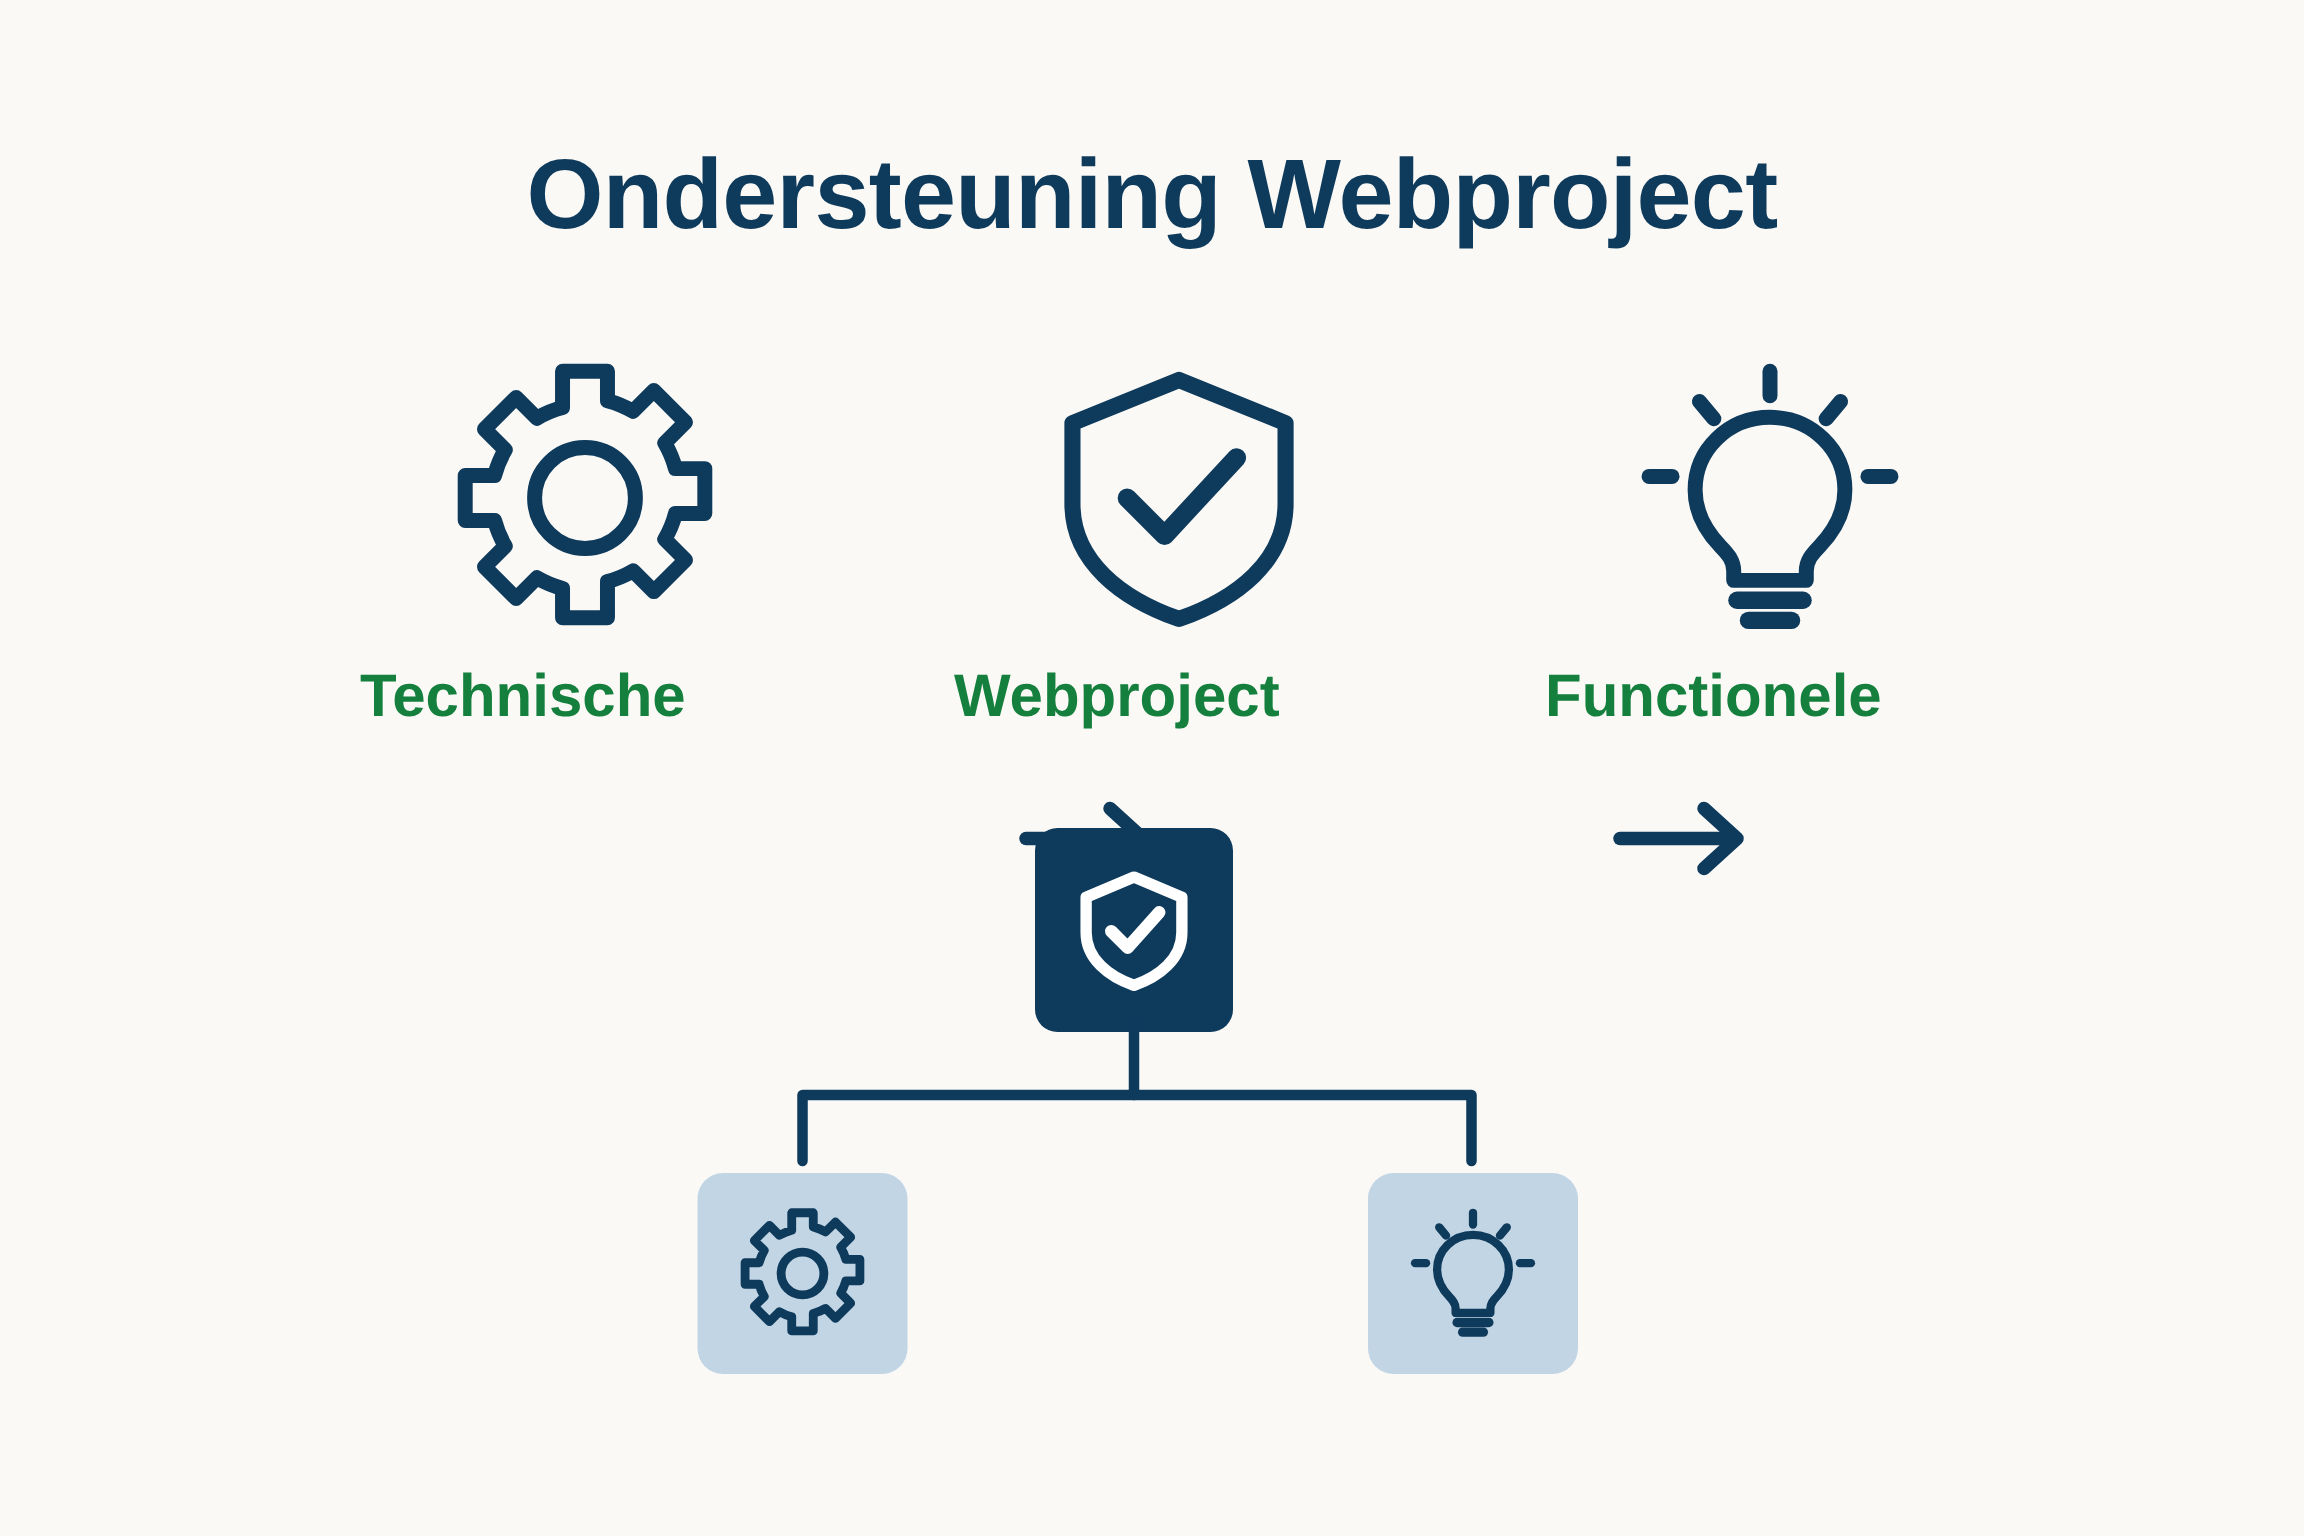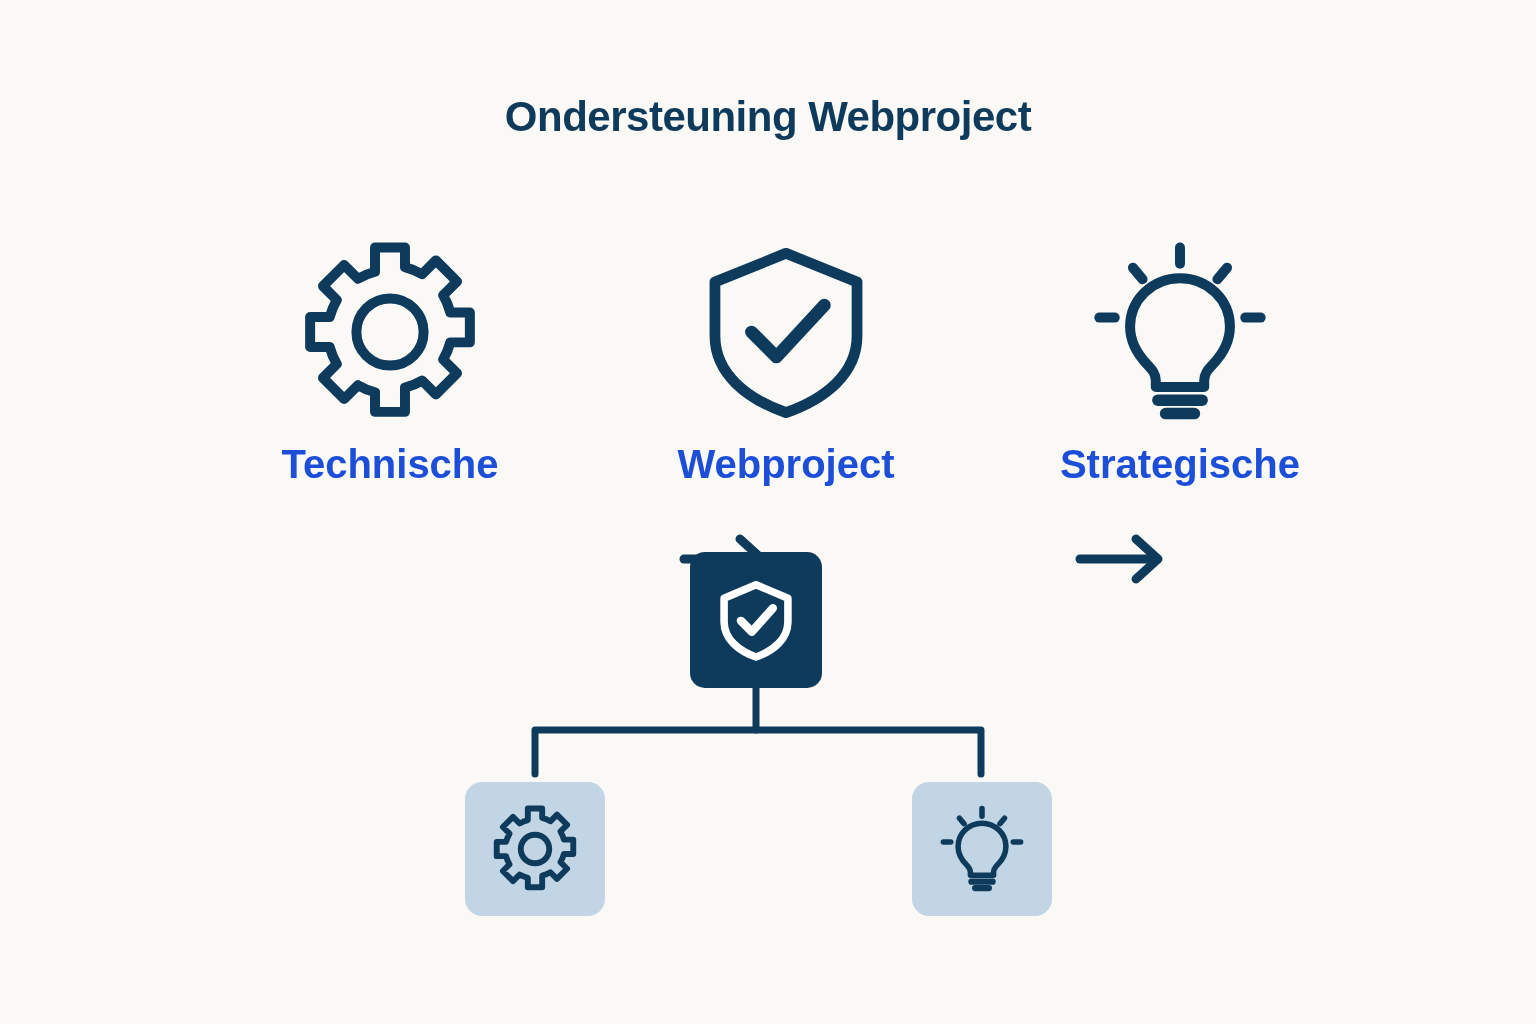--- a/index.html
+++ b/index.html
@@ -20,21 +20,21 @@
     background: #faf9f6;
   }
 
   
   #title {
     position: absolute;
     left: 0;
     top: 96px;
     width: 1536px;
     text-align: center;
-    font-size: 42px;
+    font-size: 66px;
     font-weight: bold;
     letter-spacing: -0.5px;
     color: #0e3a5c;
     line-height: 1;
     white-space: nowrap;
   }
 
   
   #pillar-row {
     position: absolute;
@@ -55,24 +55,24 @@
     top: 0;
     transform: translateX(-50%);
     width: 192px;
     height: 192px;
   }
   .pillar .caption {
     position: absolute;
     left: 0;
     top: 206px;
     width: 300px;
-    text-align: center;
+    text-align: left;
     font-size: 40px;
     font-weight: bold;
-    color: #1d4ed8;
+    color: #15803d;
     line-height: 1.1;
     white-space: nowrap;
   }
   #pillar-technische { left: 62px; }
   #pillar-functionele { left: 458px; }
   #pillar-strategische { left: 852px; }
 
   .arrow {
     position: absolute;
     top: 292px;
@@ -170,21 +170,21 @@
             <line x1="50" y1="6" x2="50" y2="14.5"></line>
             <line x1="25.5" y1="16.5" x2="30.5" y2="22.5"></line>
             <line x1="74.5" y1="16.5" x2="69.5" y2="22.5"></line>
             <line x1="8" y1="42.5" x2="16" y2="42.5"></line>
             <line x1="92" y1="42.5" x2="84" y2="42.5"></line>
             <line x1="38.5" y1="85.5" x2="61.5" y2="85.5" stroke-width="6"></line>
             <line x1="42.5" y1="92.5" x2="57.5" y2="92.5" stroke-width="6"></line>
           </g>
         </svg>
       </span>
-      <div class="caption">Strategische</div>
+      <div class="caption">Functionele</div>
     </div>
 
     <span class="arrow" id="arrow-1">
       <svg viewBox="0 0 110 62" width="110" height="62" aria-hidden="true">
         <g fill="none" stroke="#0e3a5c" stroke-width="9" stroke-linecap="round" stroke-linejoin="round">
           <line x1="10" y1="31" x2="86" y2="31"></line>
           <polyline points="66,11 88,31 66,51"></polyline>
         </g>
       </svg>
     </span>

